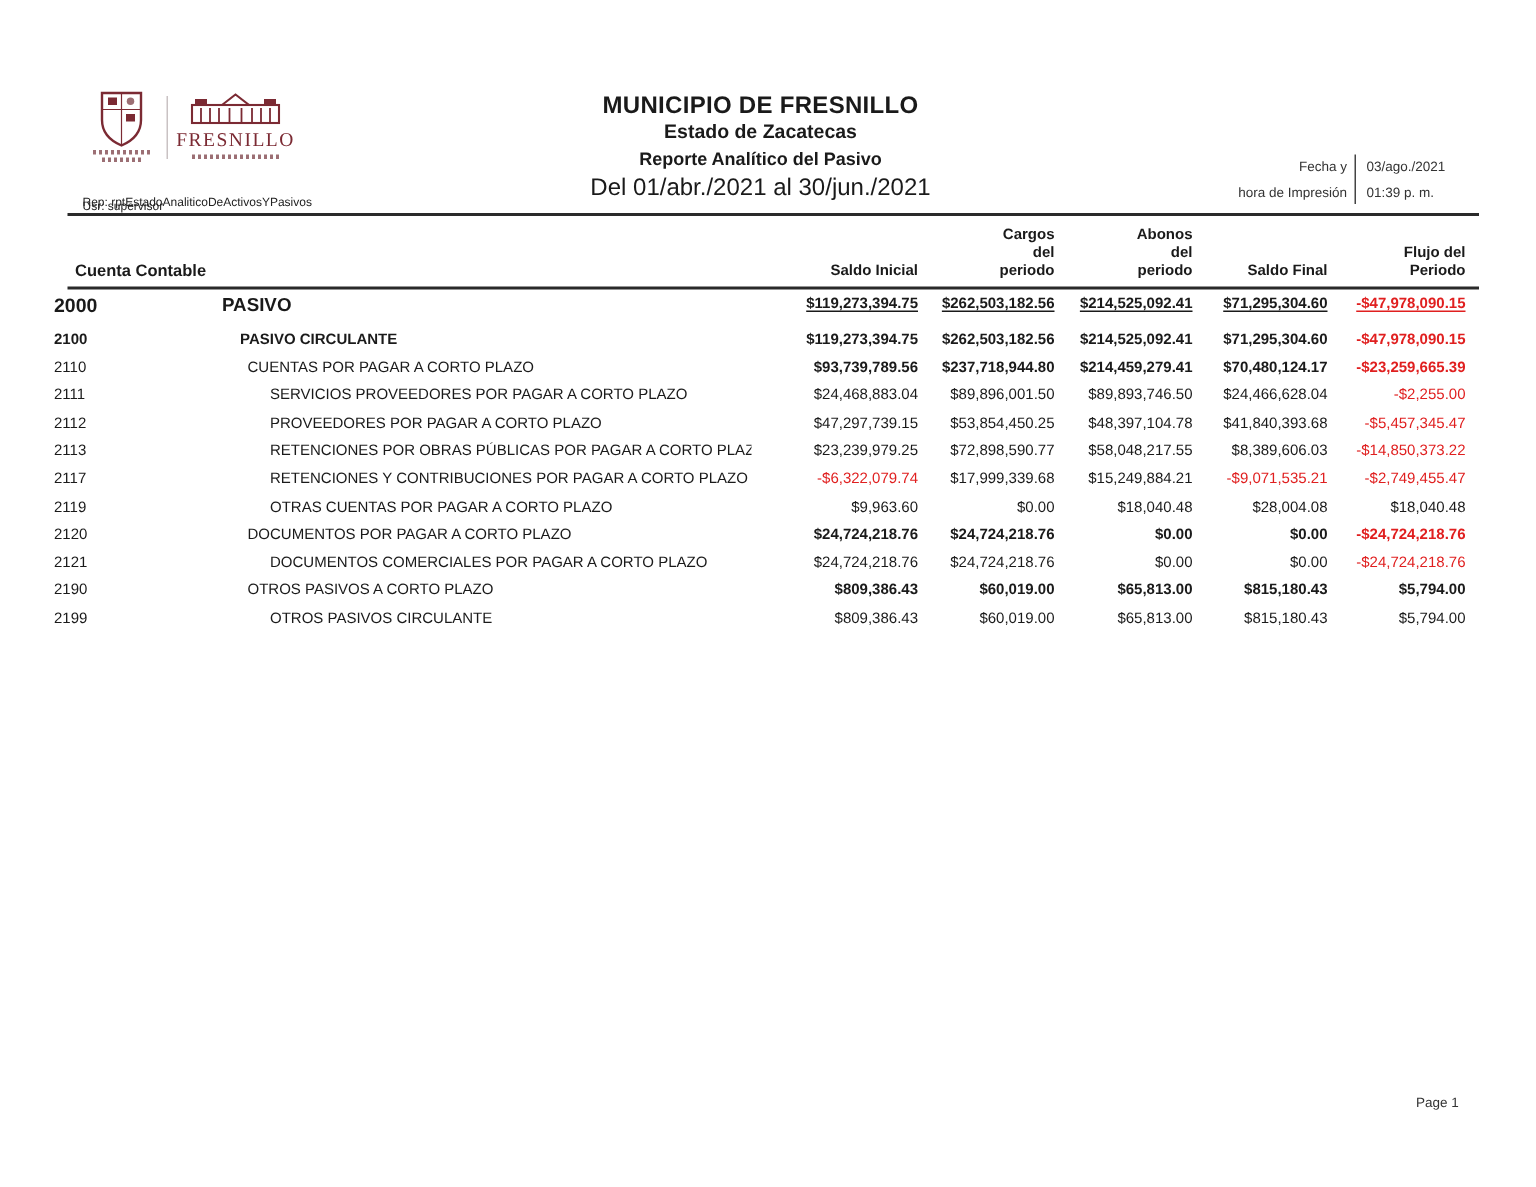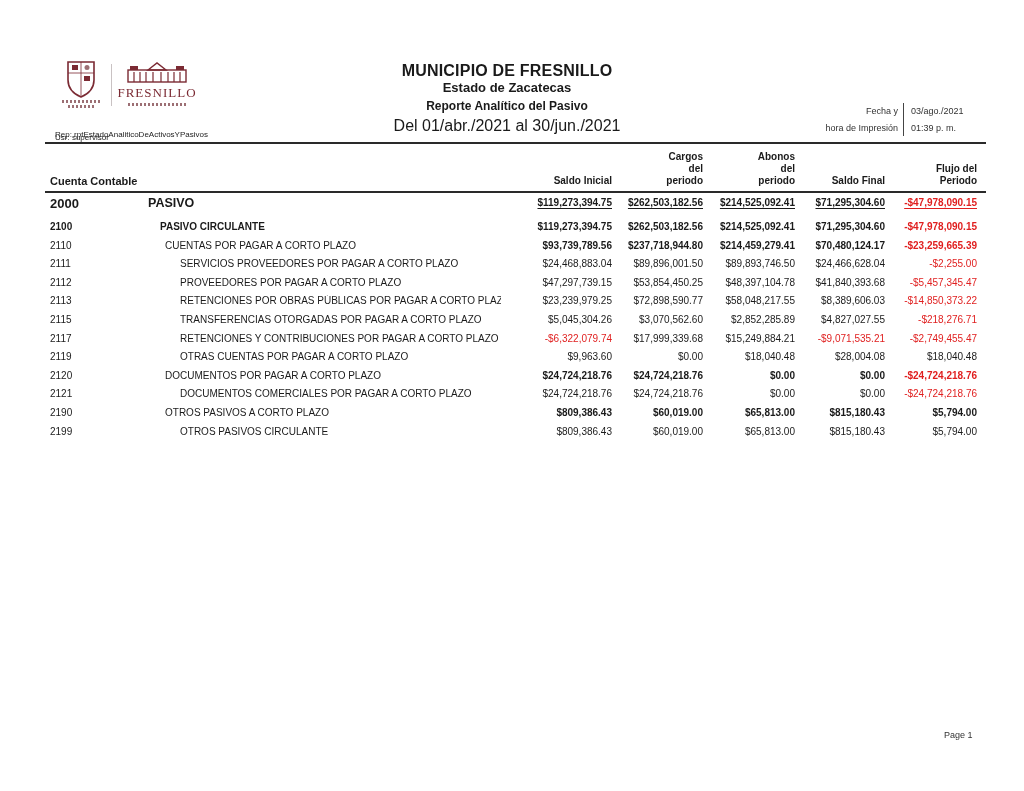--- a/index.html
+++ b/index.html
@@ -47,21 +47,21 @@
   .h-ca  { right:321px; top:151px; }
   .h-ab  { right:229px; top:151px; }
   .h-sf  { right:139px; top:175px; }
   .h-fl  { right:47px;  top:163px; }
   .col-head .ln { display:block; }
 
   
   .rows { position:absolute; left:0; top:194px; width:1024px; }
   .trow { position:relative; height:18.6px; }
   .trow.total { height:24px; }
-  .code  { position:absolute; left:50px; top:3px; font-size:10px; white-space:nowrap; }
+  .code  { position:absolute; left:36px; top:3px; font-size:10px; white-space:nowrap; }
   .label { position:absolute; top:3px; right:523px; font-size:10px; white-space:nowrap; overflow:hidden; }
   .label.ind0 { left:148px; }
   .label.ind1 { left:160px; }
   .label.ind2 { left:165px; }
   .label.ind3 { left:180px; }
   .val { position:absolute; top:3px; font-size:10px; white-space:nowrap; text-align:right; }
   .v1 { right:412px; } .v2 { right:321px;margin-left:14px; } .v3 { right:229px; } .v4 { right:139px; } .v5 { right:47px; }
   .neg { color:#e01f1f; }
   .trow.total .code  { font-size:13px; font-weight:bold; top:2px; }
   .trow.total .label { font-size:12.5px; font-weight:bold; top:2px; }
@@ -198,29 +198,20 @@
       <div class="trow detail">
       <span class="code">2113</span>
       <span class="label ind3">RETENCIONES POR OBRAS PÚBLICAS POR PAGAR A CORTO PLAZO</span>
       <span class="val v1">$23,239,979.25</span>
       <span class="val v2">$72,898,590.77</span>
       <span class="val v3">$58,048,217.55</span>
       <span class="val v4">$8,389,606.03</span>
       <span class="val v5 neg">-$14,850,373.22</span>
     </div>
       <div class="trow detail">
-      <span class="code">2115</span>
-      <span class="label ind3">TRANSFERENCIAS OTORGADAS POR PAGAR A CORTO PLAZO</span>
-      <span class="val v1">$5,045,304.26</span>
-      <span class="val v2">$3,070,562.60</span>
-      <span class="val v3">$2,852,285.89</span>
-      <span class="val v4">$4,827,027.55</span>
-      <span class="val v5 neg">-$218,276.71</span>
-    </div>
-      <div class="trow detail">
       <span class="code">2117</span>
       <span class="label ind3">RETENCIONES Y CONTRIBUCIONES POR PAGAR A CORTO PLAZO</span>
       <span class="val v1 neg">-$6,322,079.74</span>
       <span class="val v2">$17,999,339.68</span>
       <span class="val v3">$15,249,884.21</span>
       <span class="val v4 neg">-$9,071,535.21</span>
       <span class="val v5 neg">-$2,749,455.47</span>
     </div>
       <div class="trow detail">
       <span class="code">2119</span>

